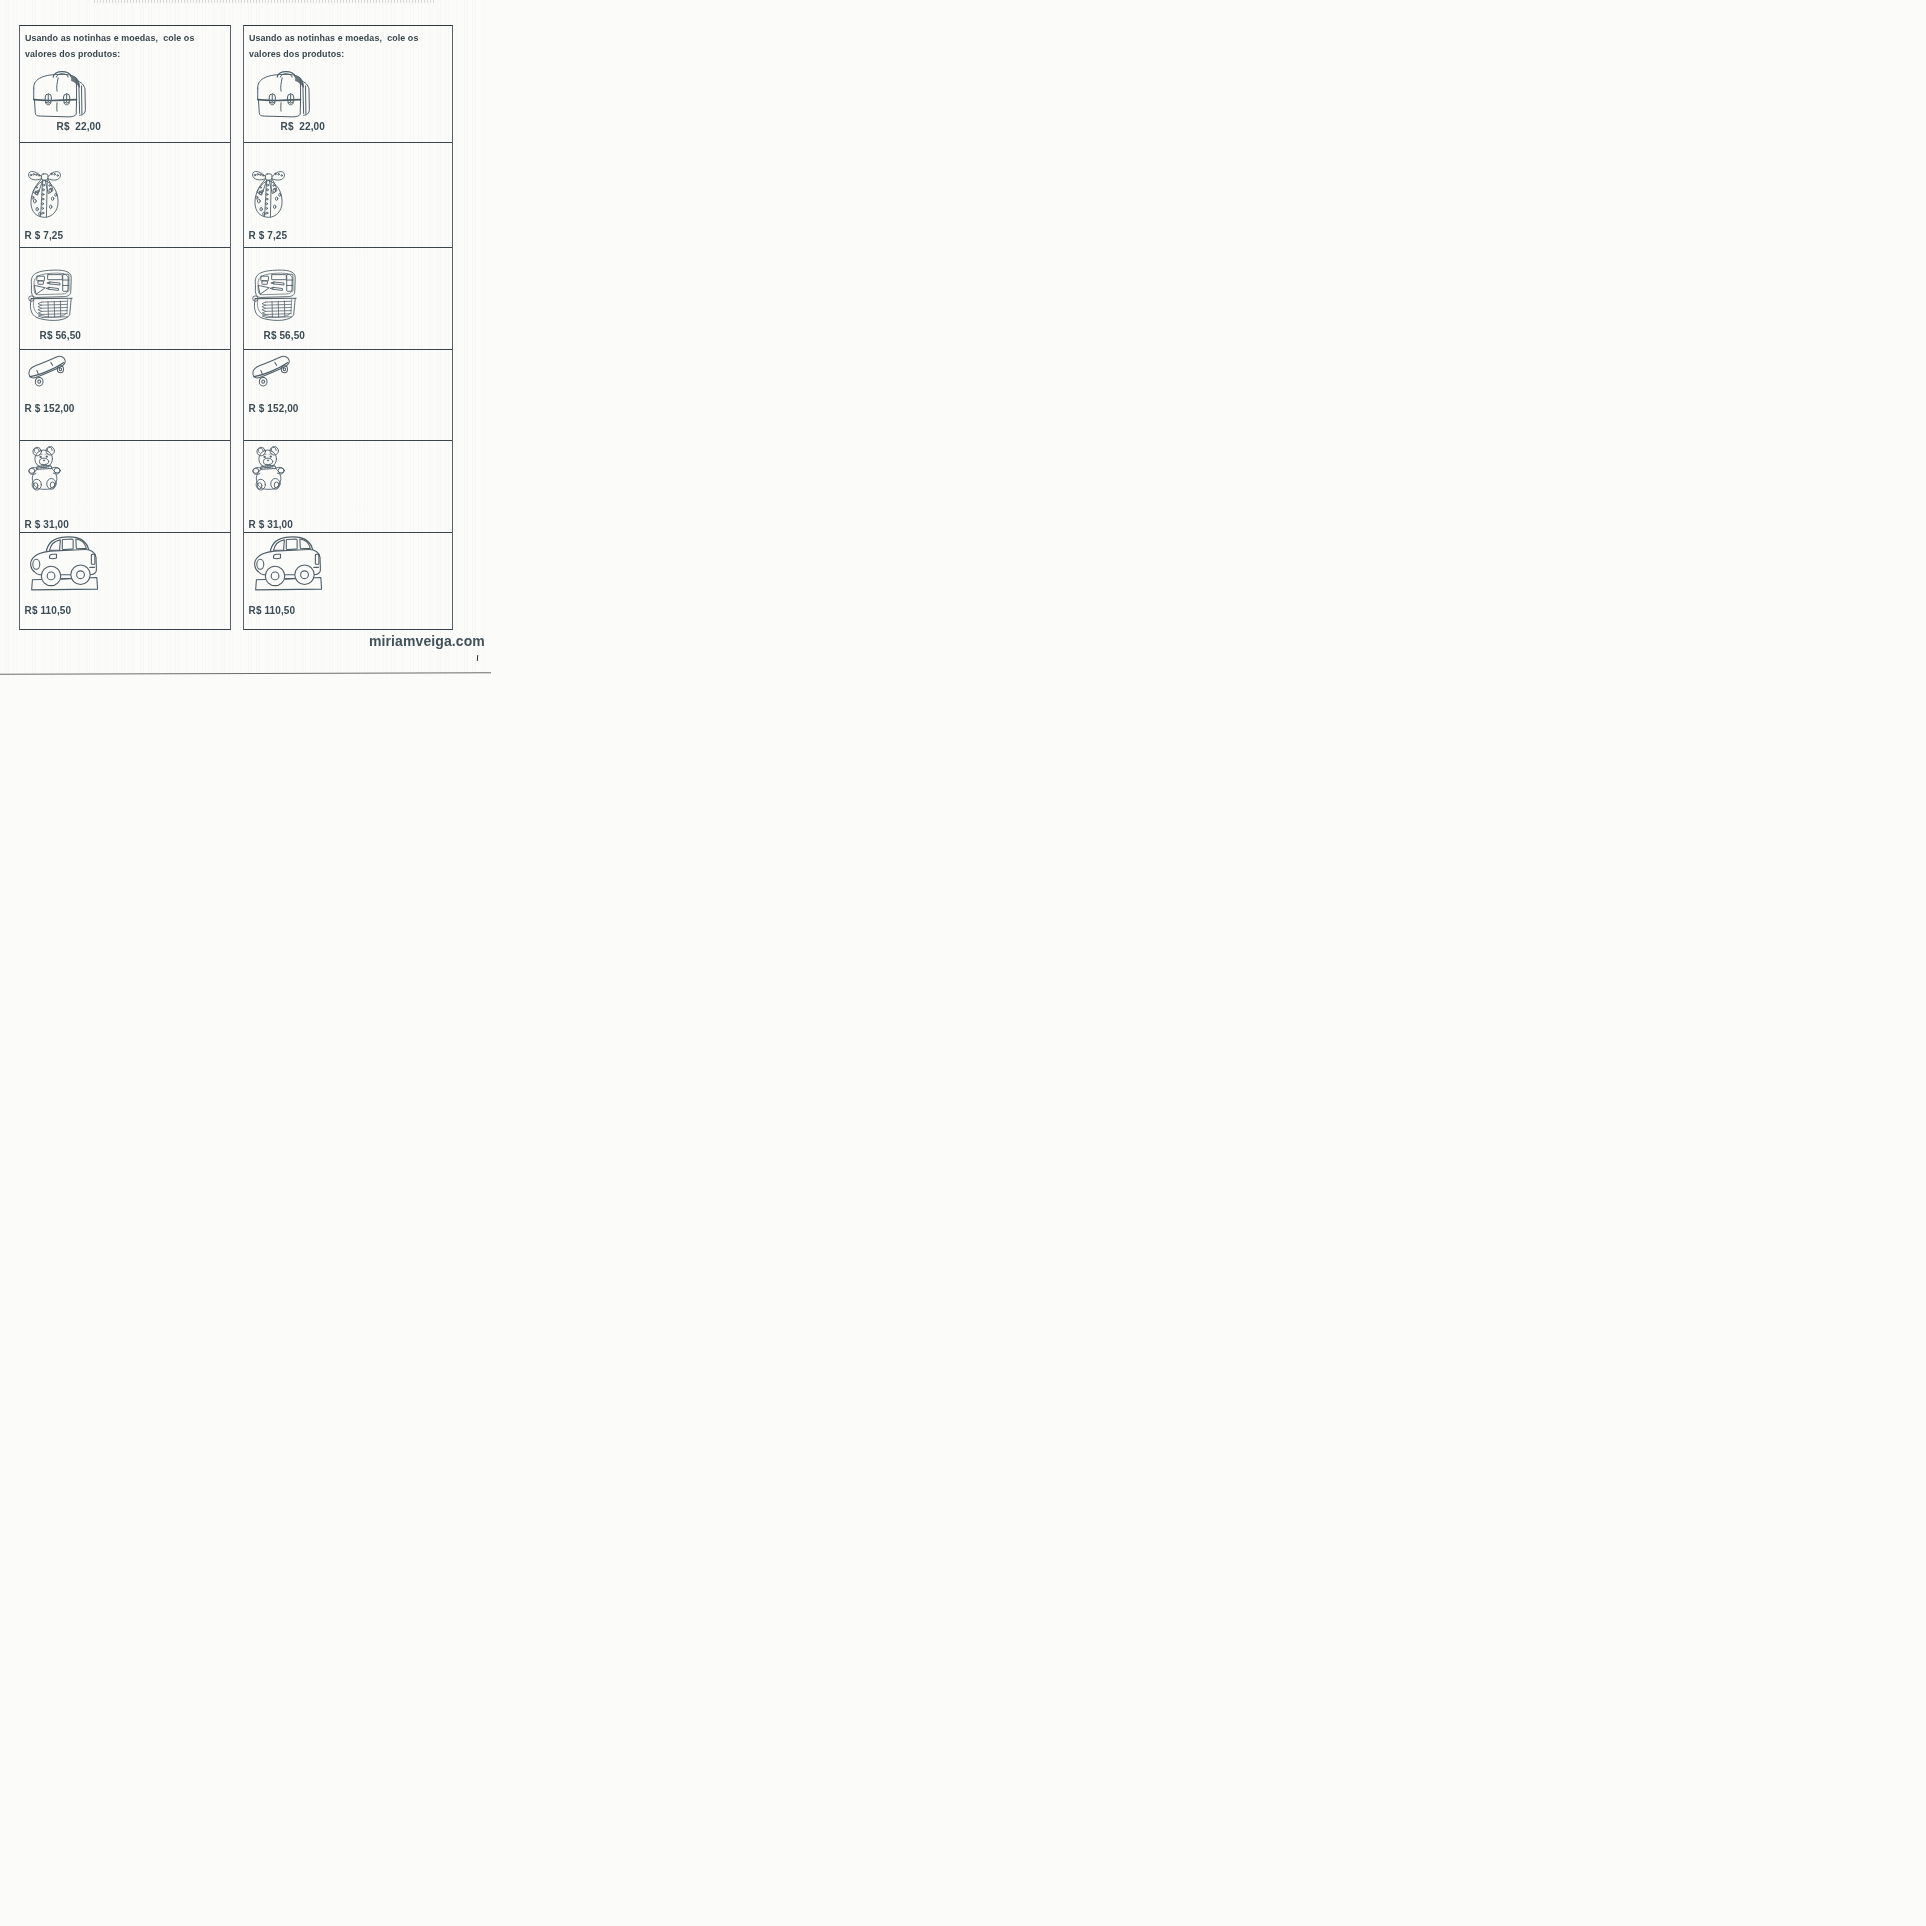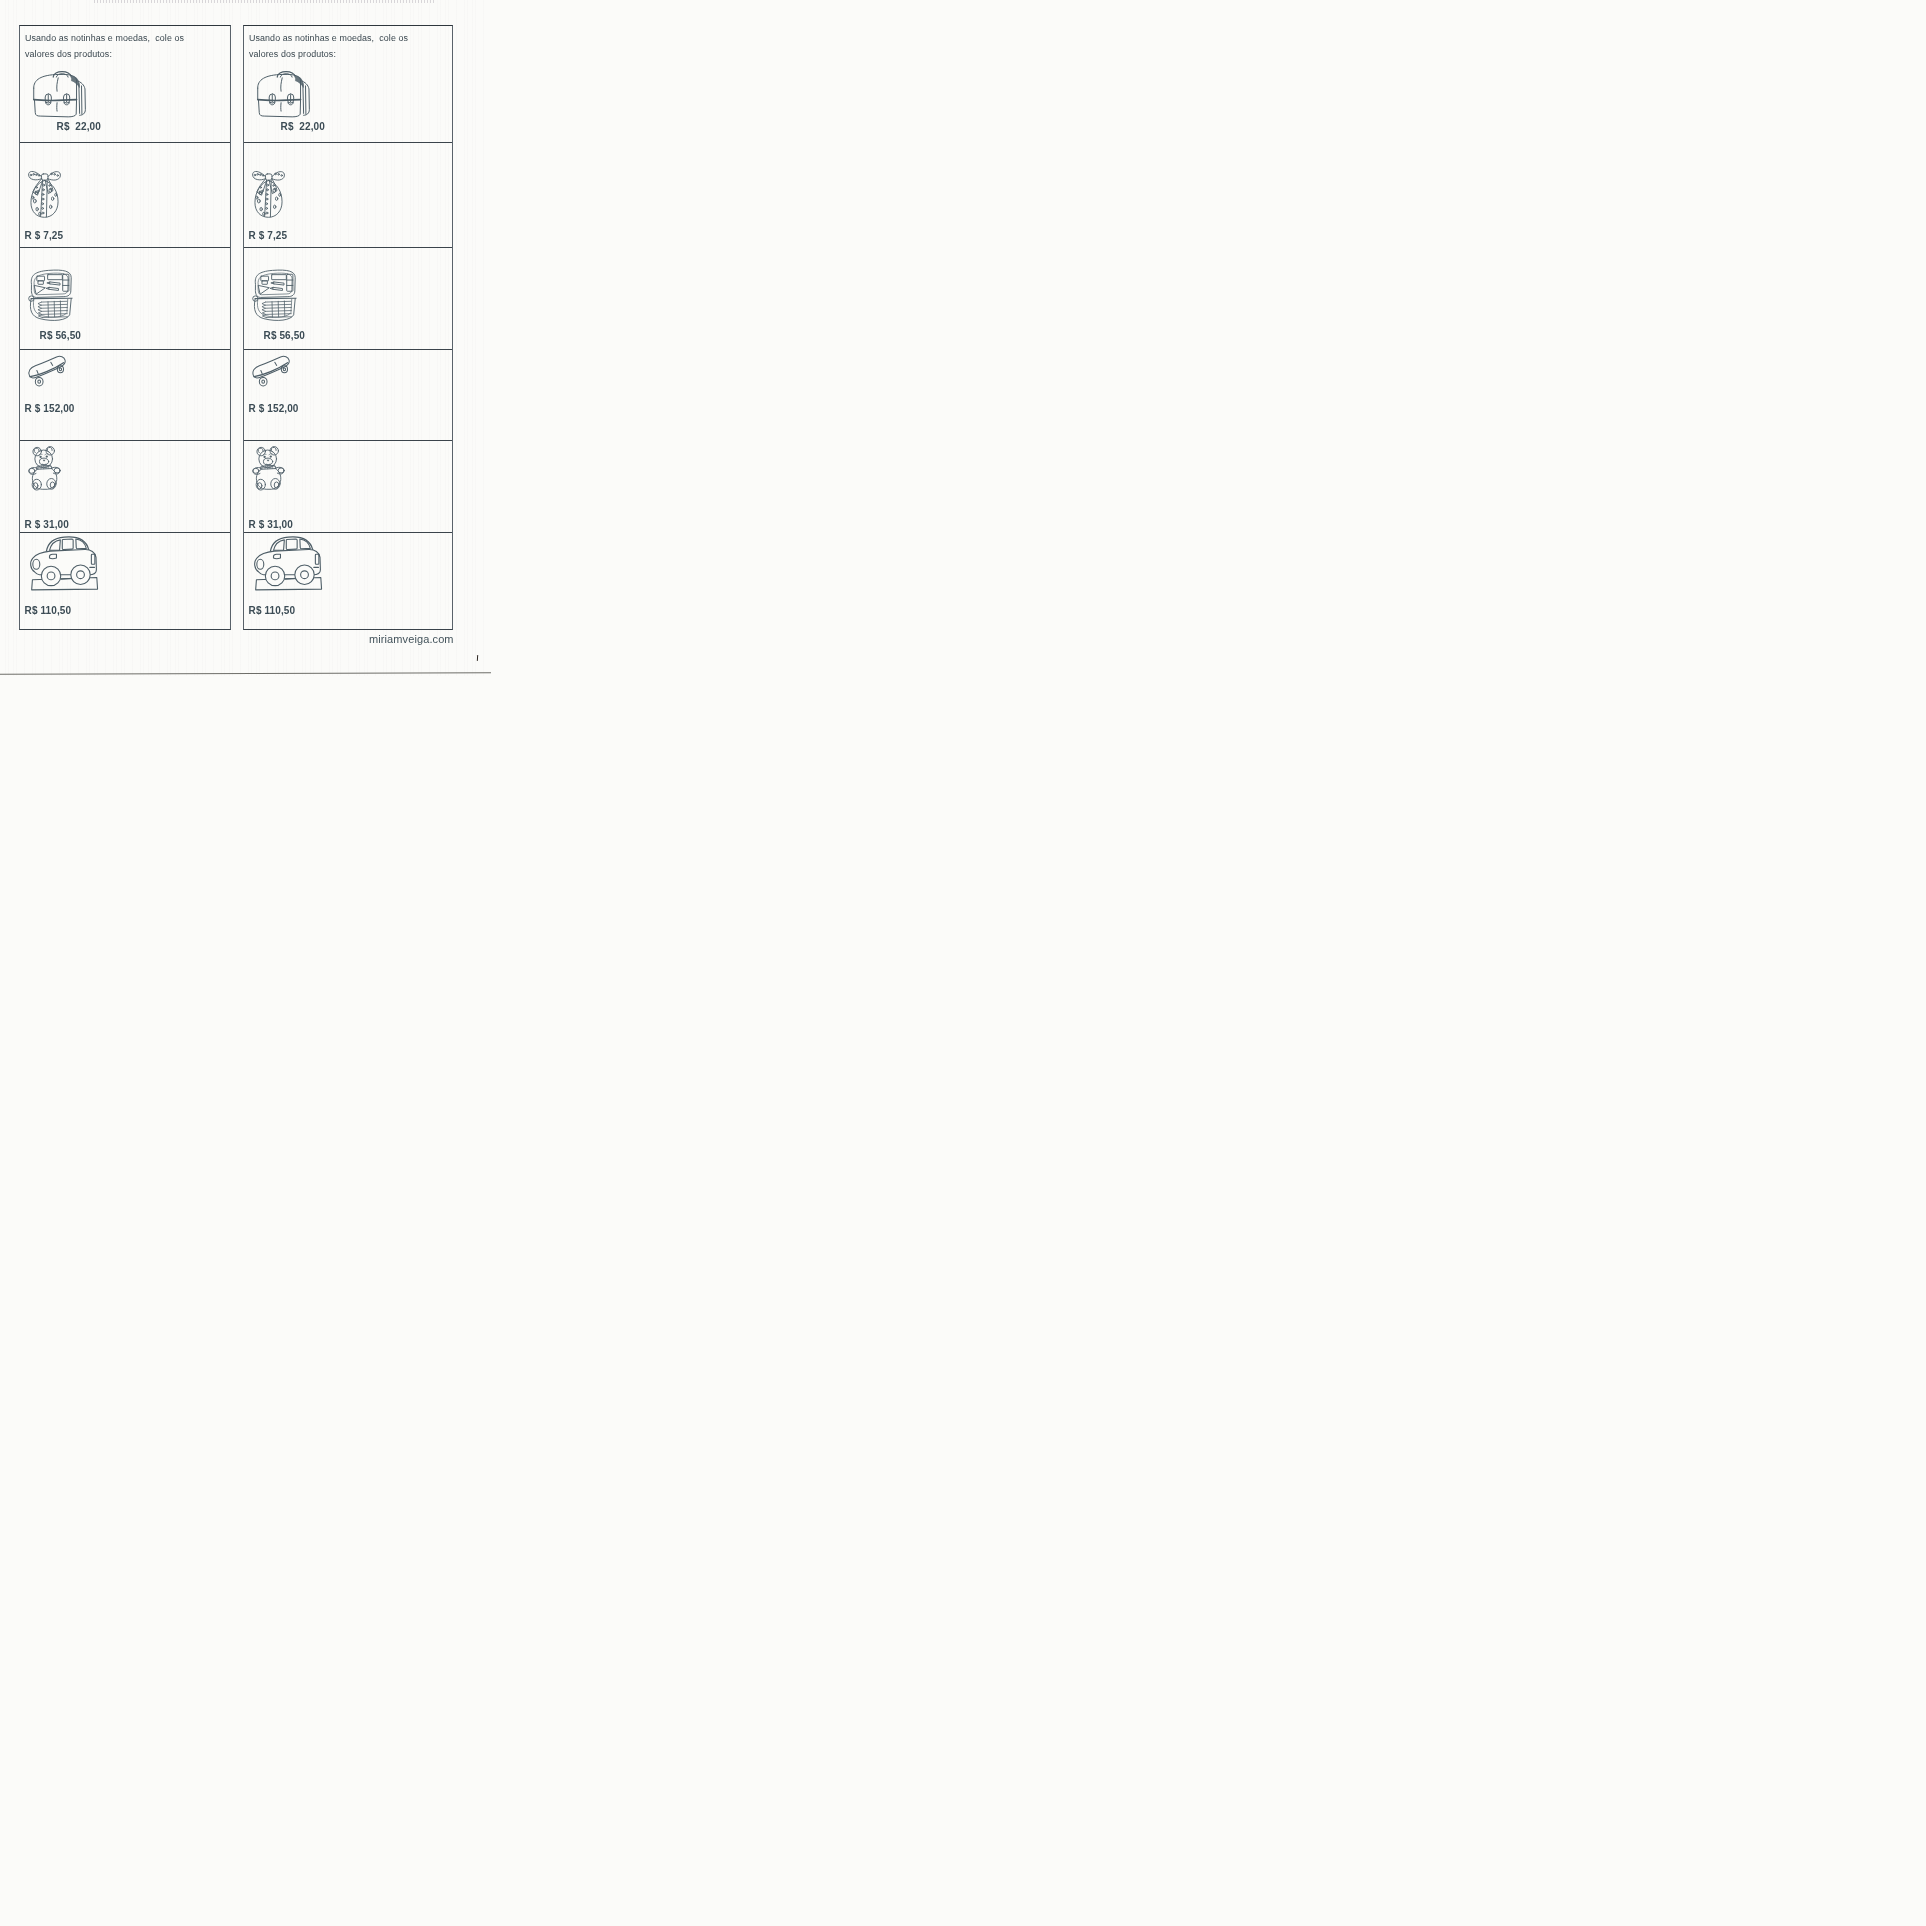--- a/index.html
+++ b/index.html
@@ -38,21 +38,21 @@
   .panel.right{left:243px;width:208px;}
   .row{position:relative;box-sizing:border-box;border-bottom:1.5px solid #3b444b;}
   .row.r1{height:117px;}
   .row.r2{height:105px;}
   .row.r3{height:102px;}
   .row.r4{height:91px;}
   .row.r5{height:92px;}
   .row.r6{height:96px;border-bottom:none;}
   .instruction{
     position:absolute;left:5px;top:3.5px;
-    font-size:8.9px;line-height:16px;font-weight:400;
+    font-size:8.9px;line-height:16px;font-weight:700;
     color:#39464e;letter-spacing:0.1px;white-space:pre;
   }
   .price{
     position:absolute;left:4.6px;
     font-size:10px;font-weight:600;color:#3c4c55;
     letter-spacing:0.1px;white-space:pre;
   }
   .art{position:absolute;display:block;}
   .p1 .art{left:7.7px;top:39px;}
   .p2 .art{left:5.4px;top:22.3px;}
@@ -61,21 +61,21 @@
   .p5 .art{left:6.2px;top:3.5px;}
   .p6 .art{left:7px;top:1.2px;}
   .p1 .price{top:95px;margin-left:32px;}
   .p2 .price{top:87px;text-align:center;}
   .p3 .price{top:82px;padding-left:15px;}
   .p4 .price{top:53px;}
   .p5 .price{top:62px;margin-top:16px;}
   .p6 .price{top:72px;}
   .footer{
     position:absolute;left:369px;top:633px;
-    font-size:11px;font-weight:400;color:#42525a;letter-spacing:0.1px;
+    font-size:14px;font-weight:700;color:#42525a;letter-spacing:0.1px;
   }
   .defs-holder{position:absolute;width:0;height:0;overflow:hidden;}
 </style>
 </head>
 <body>
 
 <svg class="defs-holder" xmlns="http://www.w3.org/2000/svg" aria-hidden="true">
   <defs>
     <g id="sym-bag" stroke="#4e5e67" fill="none" stroke-width="2.6" stroke-linecap="round" stroke-linejoin="round">
       <path d="M66,31 C66,12 112,12 113,31" stroke-width="3.2"></path>

